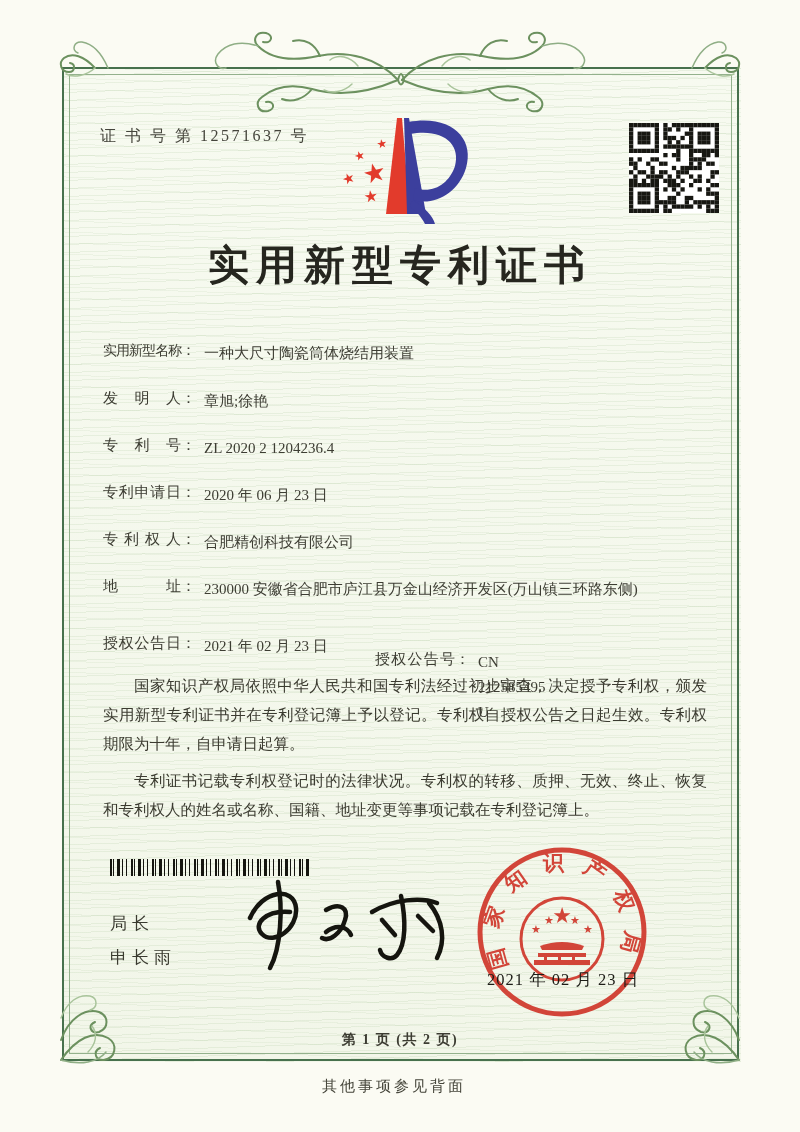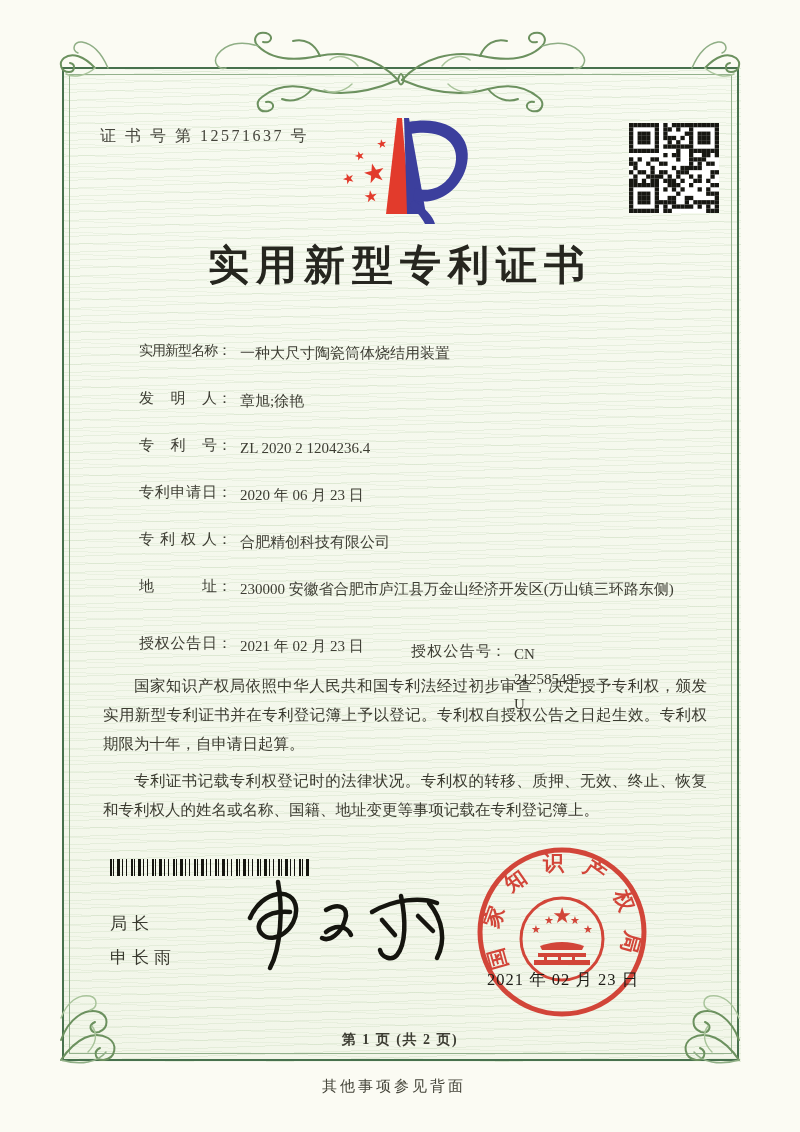--- a/index.html
+++ b/index.html
@@ -39,25 +39,25 @@
   .qr{position:absolute;left:629px;top:123px;width:90px;height:90px;background:#fff;}
   .qr svg{display:block}
 
   .title{
     position:absolute;left:0;top:238px;width:800px;text-align:center;
     font-size:41px;font-weight:bold;letter-spacing:7px;color:#26261f;
   }
 
   .fields{position:absolute;left:103px;top:341px;width:612px;font-size:15px;color:#3d3d33;}
   .frow{position:absolute;left:0;display:flex;align-items:flex-start;}
-  .flabel{display:inline-block;width:78px;text-align:justify;text-align-last:justify;flex:none;margin-left:36px;}
+  .flabel{display:inline-block;width:78px;text-align:justify;text-align-last:justify;flex:none;}
   .flabel.six{letter-spacing:-1.2px;font-size:14px;padding-top:1px;}
   .fcolon{flex:none;margin-right:8px;}
   .fvalue{display:inline-block;max-width:470px;line-height:25px;}
-  .grant2{position:absolute;left:272px;top:8px;display:flex;}
+  .grant2{position:absolute;left:272px;top:16px;display:flex;}
   .grant2 .flabel{width:80px;}
 
   .paras{
     position:absolute;left:95px;top:663px;width:620px;
     font-size:15.5px;line-height:29px;text-align:justify;color:#3b3b30;
   }
   .paras p{margin:8px;text-indent:2em;}
 
   .barcode{
     position:absolute;left:110px;top:859px;width:201px;height:17px;

